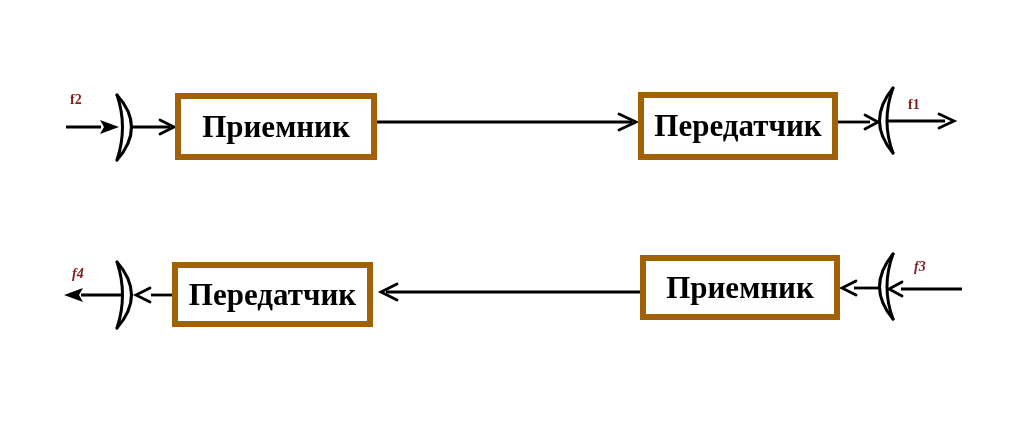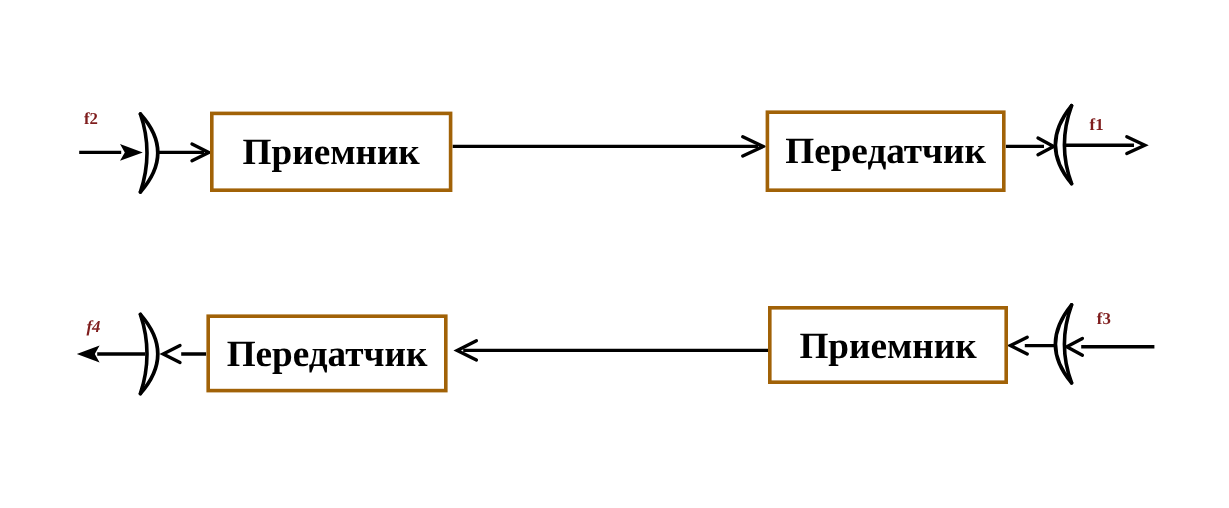--- a/index.html
+++ b/index.html
@@ -39,21 +39,21 @@
   }
   .ant {
     stroke: #000000;
     stroke-width: 3;
     fill: none;
     stroke-linecap: round;
   }
   .box {
     position: absolute;
     box-sizing: border-box;
-    border: 3px solid #a16207;
+    border: 6px solid #a16207;
     background: #ffffff;
     display: flex;
     align-items: center;
     justify-content: center;
     font-weight: bold;
     font-size: 31px;
     color: #000000;
     white-space: nowrap;
   }
   .flabel {
@@ -158,15 +158,15 @@
   <div class="box" style="left:172px; top:262px; width:201px; height:65px;">
     <span>Передатчик</span>
   </div>
 
   <div class="flabel" style="left:70px; top:93px;">f2</div>
 
   <div class="flabel" style="left:908px; top:98px;">f1</div>
 
   <div class="flabel" style="left:72px; top:267px;font-style:italic;">f4</div>
 
-  <div class="flabel" style="left:914px; top:260px;">f3</div>
+  <div class="flabel" style="left:914px; top:260px;font-style:italic;">f3</div>
 
 </div>
 
 </body></html>

